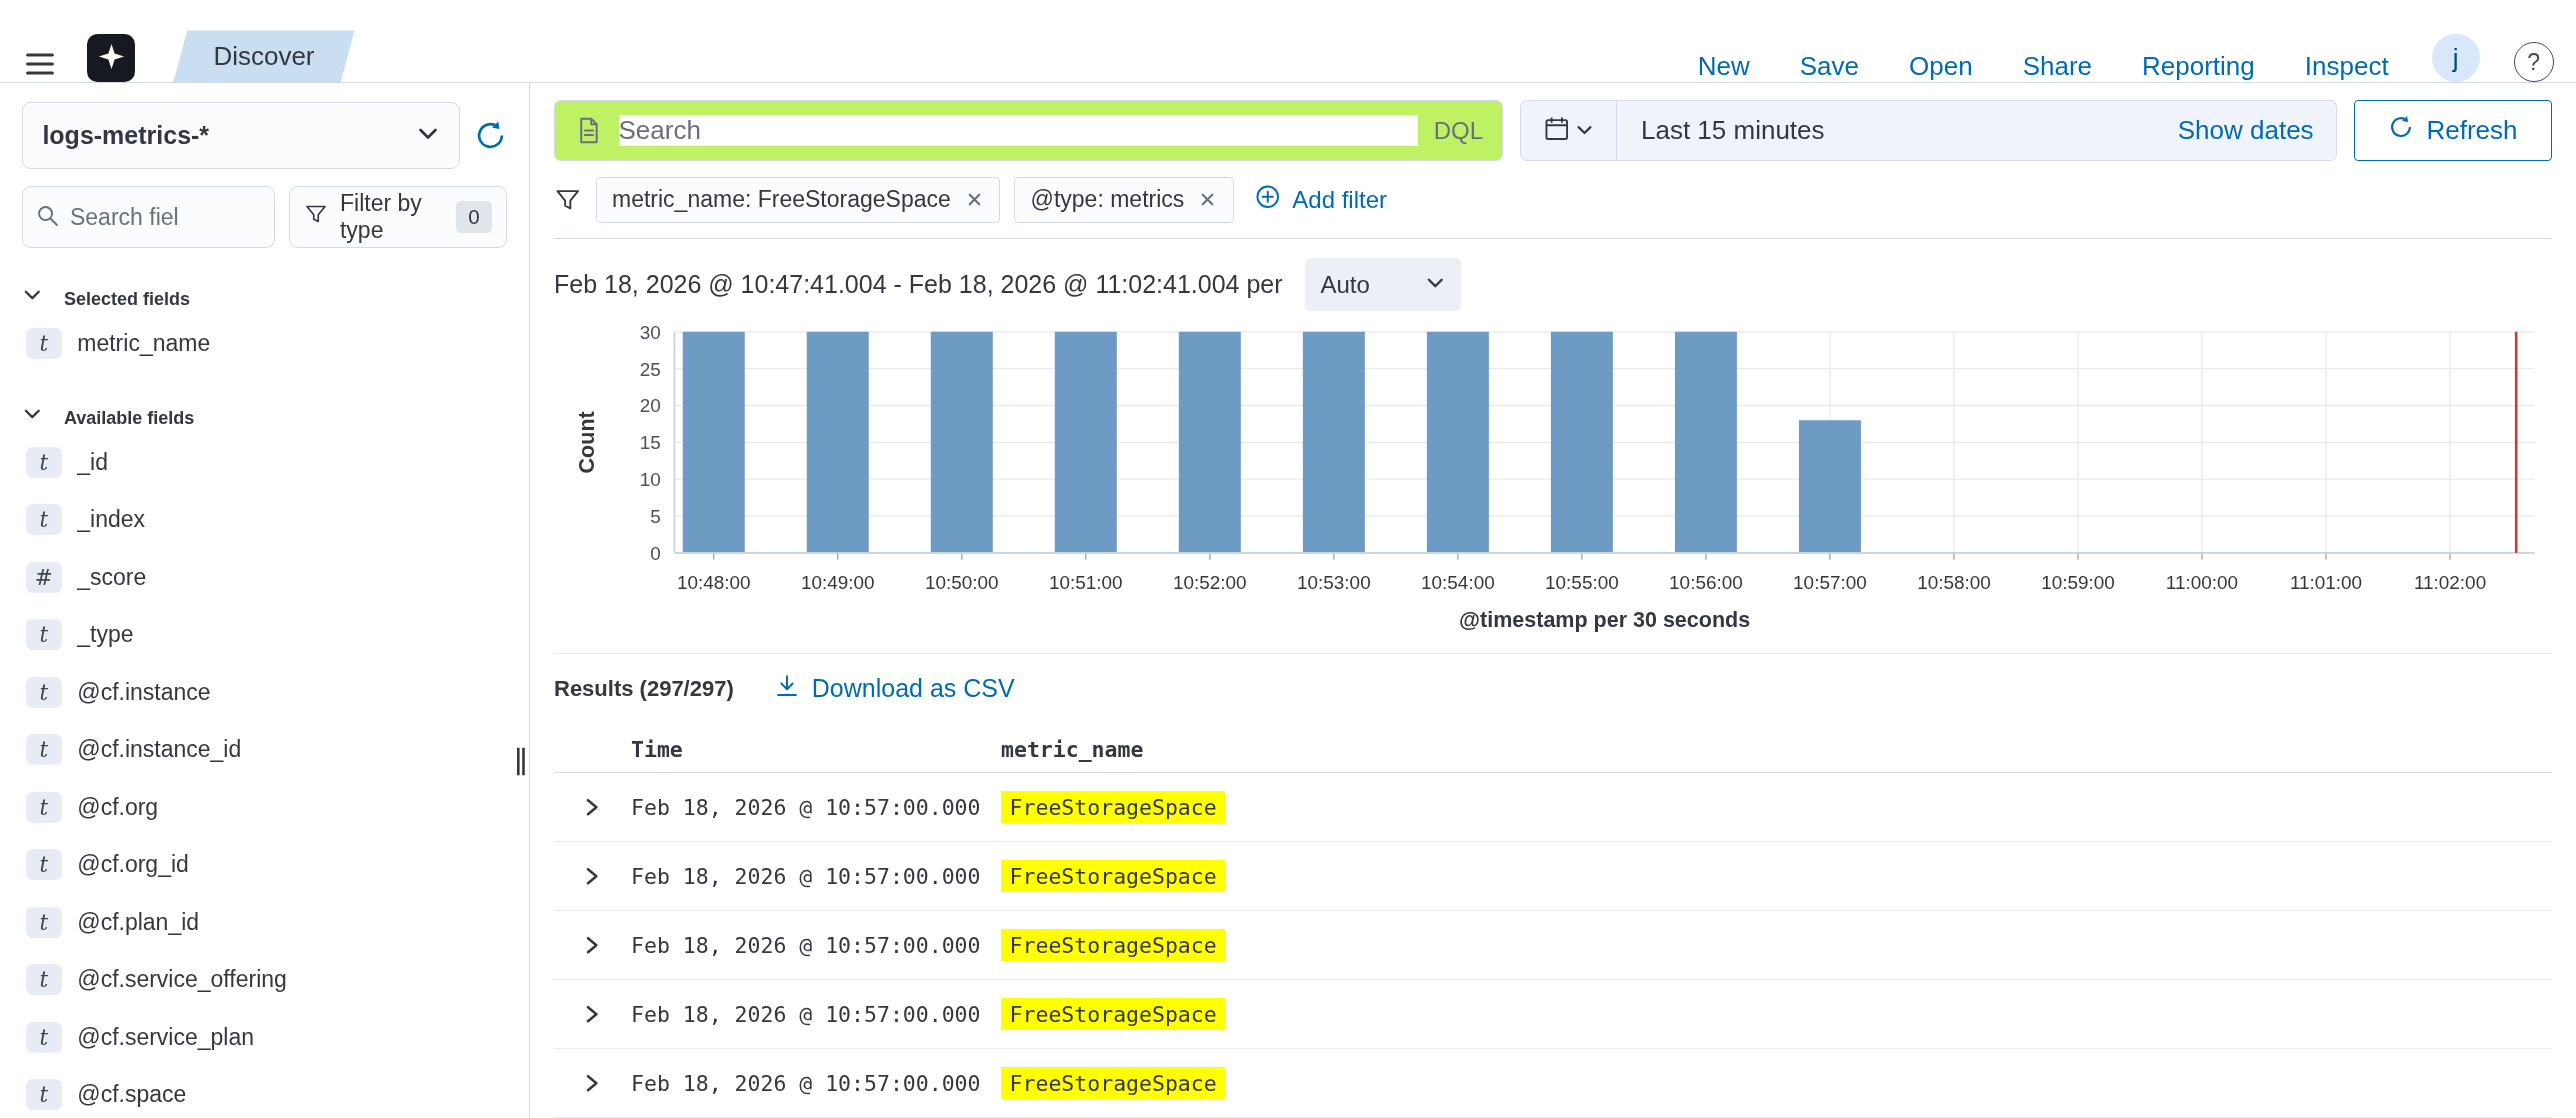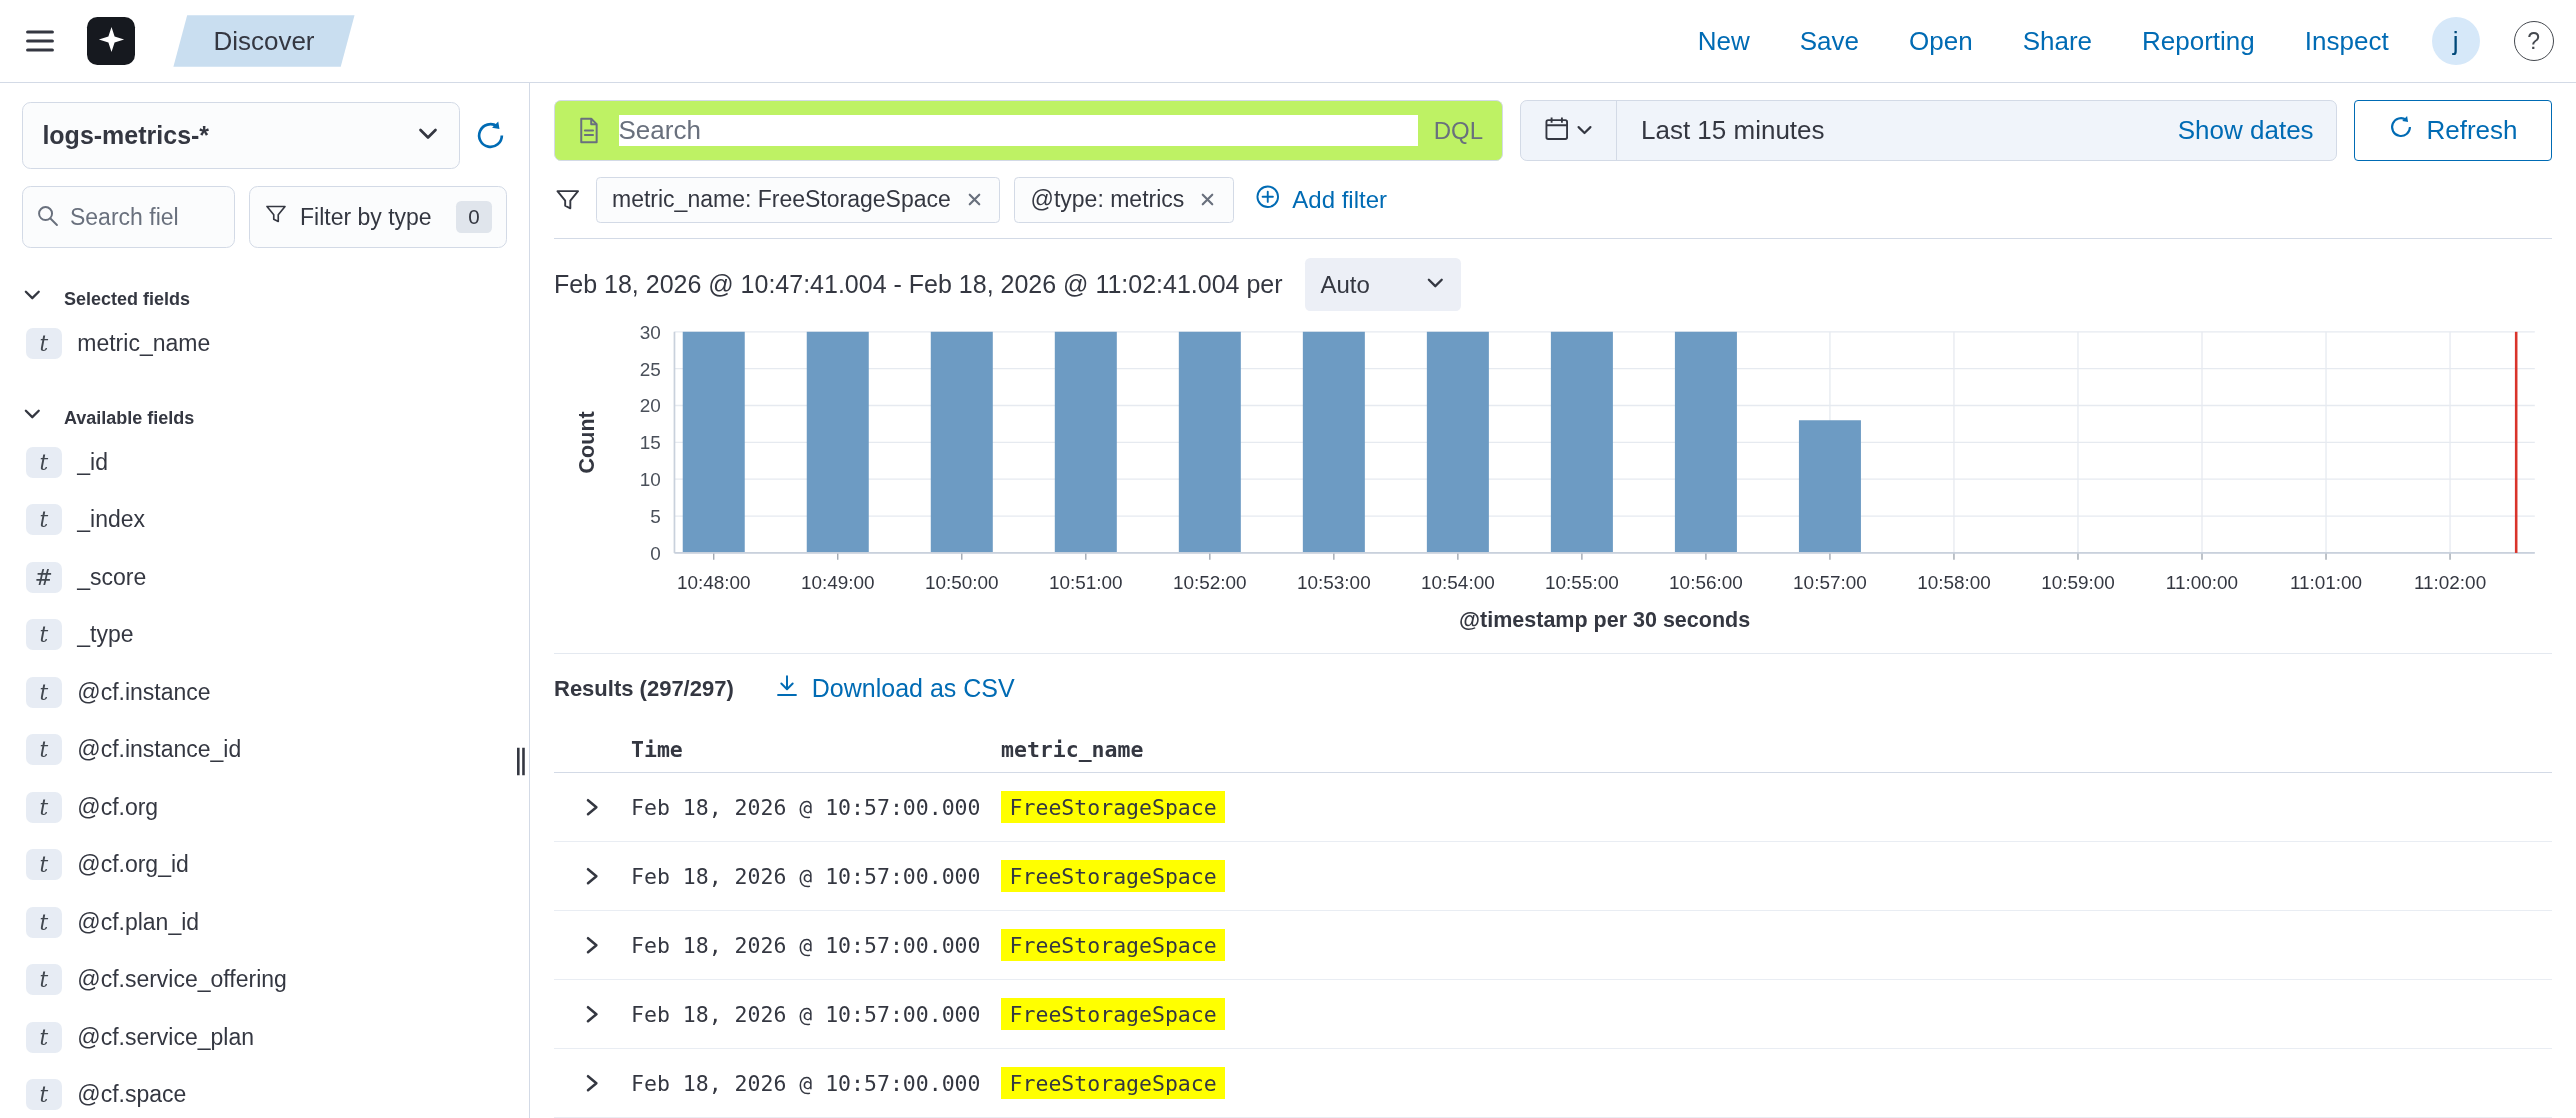--- a/index.html
+++ b/index.html
@@ -2,21 +2,21 @@
 <html style="font-size:13.8px"><head>
 <meta charset="utf-8">
 <style>
   *{margin:0;padding:0;box-sizing:border-box}
   html,body{width:2576px;height:1119px;overflow:hidden;background:#fff;
     font-family:"Liberation Sans","DejaVu Sans",sans-serif;color:#343741}
   a{text-decoration:none}
   .icon-btn{display:inline-flex;align-items:center;justify-content:center;cursor:pointer}
 
   
-  .topbar{height:83px;display:flex;align-items:center;padding:0 22.4px;border-bottom:0.9px solid #d3dae6;background:#fff}
+  .topbar{height:83px;display:flex;align-items:flex-end;padding:0 22.4px;border-bottom:0.9px solid #d3dae6;background:#fff}
   .logo{width:48px;height:48px;background:#16191f;border-radius:10.3px;margin-left:29px;
     display:flex;align-items:center;justify-content:center;cursor:pointer}
   .crumb{margin-left:38px;background:#c9def0;padding:10.3px 40px;font-size:26px;color:#343741;cursor:pointer;
     clip-path:polygon(13.8px 0,100% 0,calc(100% - 13.8px) 100%,0 100%)}
   .hnav{margin-left:auto;display:flex;align-items:center;gap:50px;font-size:26px}
   .hnav a{color:#006bb4;cursor:pointer}
   .avatar{width:48px;height:48px;border-radius:50%;background:#d6e8f9;color:#00497a;font-size:26px;
     display:flex;align-items:center;justify-content:center;margin-left:43px;cursor:pointer}
   .help{width:40px;height:40px;border:1.7px solid #45494f;border-radius:50%;font-size:23px;color:#45494f;
     display:flex;align-items:center;justify-content:center;margin-left:34px;cursor:pointer}
@@ -26,21 +26,21 @@
   .sidebar{width:530px;min-width:530px;border-right:0.9px solid #d3dae6;padding:19px 22.4px;
     position:relative;overflow:hidden;background:#fff}
   .main{flex:1;padding:17px 24px 0 24px;display:flex;flex-direction:column;overflow:hidden}
 
   
   .index-row{display:flex;align-items:center;gap:13.8px}
   .index-select{flex:1;height:67px;border:0.9px solid #d3dae6;border-radius:8.6px;background:#fbfcfd;
     display:flex;align-items:center;padding:0 19px;font-size:25px;font-weight:bold;cursor:pointer}
   .index-select .grow{flex:1}
   .field-controls{display:flex;gap:13.8px;margin-top:17px}
-  .search-box{width:213px;height:62px;border:0.9px solid #d3dae6;border-radius:8.6px;background:#fbfcfd;
+  .search-box{width:253px;height:62px;border:0.9px solid #d3dae6;border-radius:8.6px;background:#fbfcfd;
     display:flex;align-items:center;padding:0 12px;gap:8.6px;overflow:hidden}
   .search-box input{border:0;outline:0;background:transparent;font-size:23px;width:100%;color:#343741;
     font-family:"Liberation Sans","DejaVu Sans",sans-serif}
   .search-box input::placeholder{color:#69707d}
   .filter-btn{flex:1;height:62px;border:0.9px solid #d3dae6;border-radius:8.6px;background:#fbfcfd;
     display:flex;align-items:center;gap:12px;padding:0 13.8px;font-size:23px;cursor:pointer}
   .count-badge{margin-left:auto;background:#e0e5ec;border-radius:5.2px;padding:4.3px 12px;font-size:20.6px}
   .section-h{display:flex;align-items:flex-end;gap:21px;margin-top:36px;font-size:18px;font-weight:bold;cursor:pointer}
   .field{display:flex;align-items:center;gap:15.5px;height:48px;margin-top:9.5px;padding-left:3.4px;cursor:pointer}
   .fbadge{width:36px;height:31px;border-radius:6.9px;background:#e7ecf4;display:flex;align-items:center;

